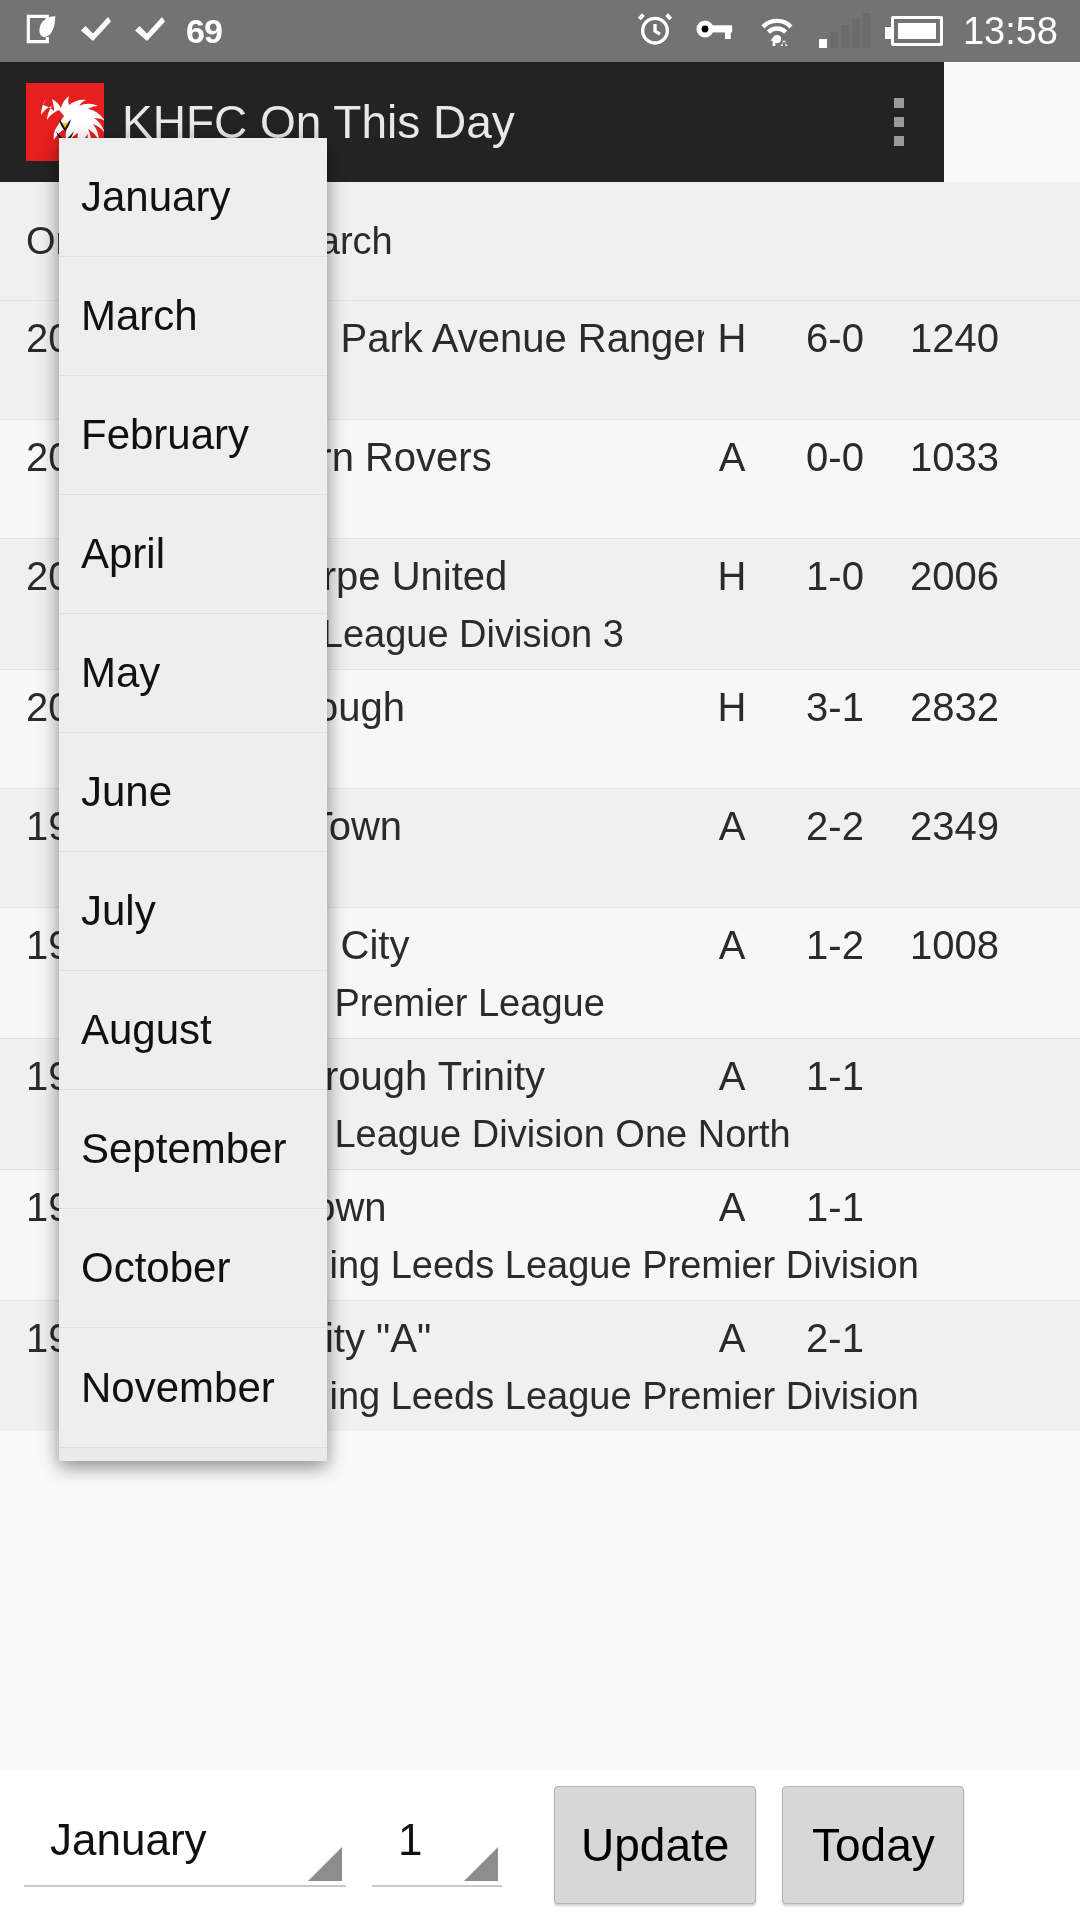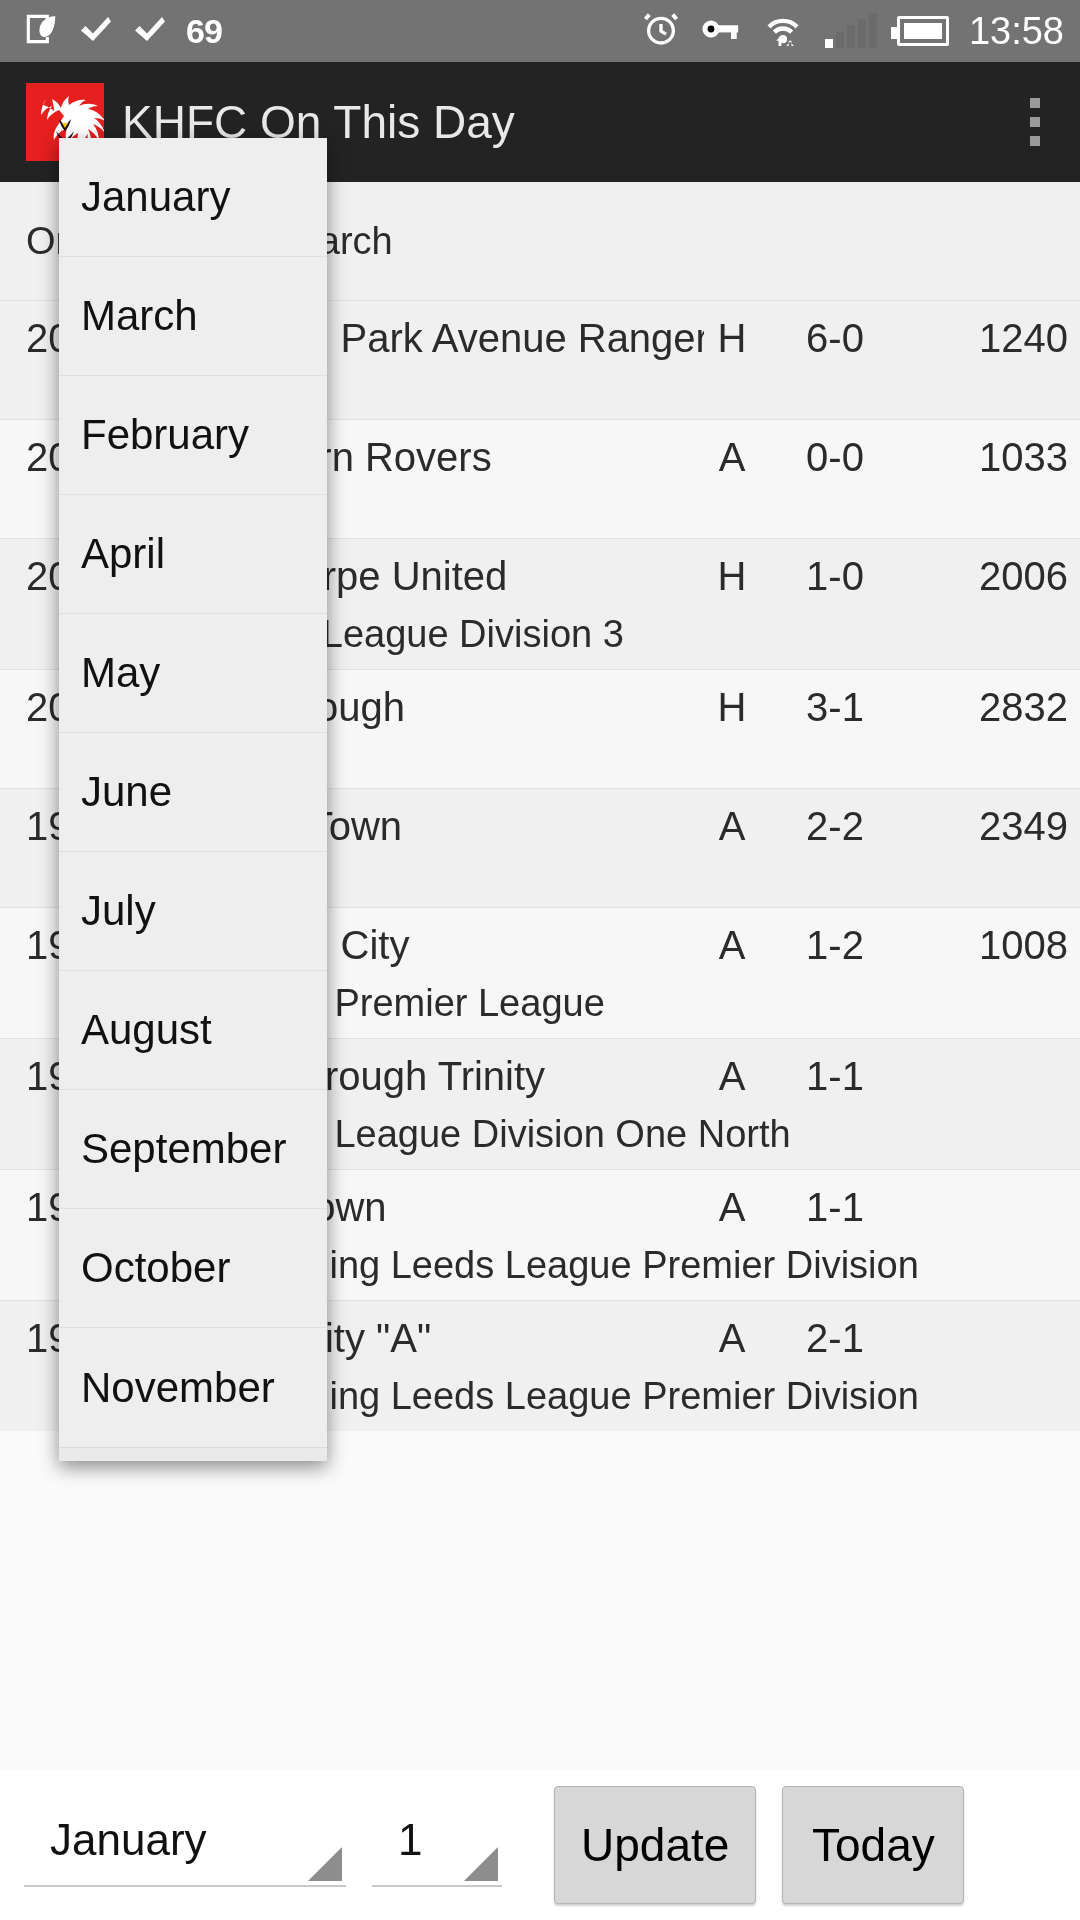--- a/index.html
+++ b/index.html
@@ -3,37 +3,37 @@
 <meta charset="utf-8">
 <style>
   * { margin:0; padding:0; box-sizing:border-box; }
   html,body{ width:1080px; height:1920px; overflow:hidden; background:#fafafa;
              font-family:"Liberation Sans", sans-serif; }
 
   
   .statusbar{ position:absolute; top:0; left:0; width:1080px; height:62px;
               background:#737373; color:#fff; display:flex; align-items:center; }
   .sb-left{ display:flex; align-items:center; gap:18px; padding-left:22px; }
-  .sb-right{ margin-left:auto; display:flex; align-items:center; gap:20px; padding-right:16px; }
+  .sb-right{ margin-left:auto; display:flex; align-items:center; gap:20px; padding-right:22px; }
   .sb-count{ font-size:34px; font-weight:bold; letter-spacing:-1px; }
   .sb-clock{ font-size:38px; letter-spacing:0px; }
   .sig{ display:flex; align-items:flex-end; gap:3px; height:34px; }
   .sig i{ display:block; width:8px; background:#fff; }
   .sig i.b1{ height:9px; }
   .sig i.b2{ height:16px; background:#6b6b6b;}
   .sig i.b3{ height:23px; background:#6b6b6b;}
   .sig i.b4{ height:29px; background:#6b6b6b;}
   .sig i.b5{ height:35px; background:#6b6b6b;}
   .batt{ position:relative; width:52px; height:30px; border:3px solid #fff; border-radius:2px; }
   .batt::after{ content:""; position:absolute; left:-9px; top:8px; width:6px; height:12px;
                 background:#fff; }
   .batt i{ position:absolute; left:4px; top:4px; bottom:4px; right:4px; background:#fff; }
 
   
-  .appbar{ position:absolute; top:62px; left:0; width:1080px; height:120px;
+  .appbar{ position:absolute; top:62px; left:0; width:944px; height:120px;
            background:#232323; display:flex; align-items:center; }
   .logo{ width:78px; height:78px; margin-left:26px; background:#e61f1f;
          position:relative; overflow:hidden; flex:none; }
   .logo svg{ position:absolute; inset:0; }
   .app-title{ color:#e8e8e8; font-size:46px; margin-left:18px; white-space:nowrap; }
   .overflow{ margin-left:auto; margin-right:40px; display:flex; flex-direction:column; gap:9px; }
   .overflow span{ display:block; width:10px; height:10px; background:#9a9a9a; }
 
   
   .content{ position:absolute; top:182px; left:0; width:1080px; bottom:150px;
@@ -42,21 +42,21 @@
             background:#f0f0f0; }
   .hdr-row .hdr-text{ font-size:38px; color:#2b2b2b; }
   .match{ position:relative; border-top:1px solid #e2e2e2; padding:0 0 0 26px; }
   .match.even{ background:#f0f0f0; }
   .match.odd{ background:#f7f7f7; }
   .mrow{ display:flex; align-items:center; height:74px; }
   .m-year{ width:150px; font-size:40px; color:#2b2b2b; flex:none; }
   .m-opp{ flex:1; font-size:40px; color:#2b2b2b; white-space:nowrap; overflow:hidden; }
   .m-ha{ width:56px; font-size:40px; color:#2b2b2b; text-align:center; flex:none; }
   .m-score{ width:150px; font-size:40px; color:#2b2b2b; text-align:center; flex:none; }
-  .m-att{ width:170px; font-size:40px; color:#2b2b2b; text-align:right; flex:none;
+  .m-att{ width:170px; font-size:40px; color:#2b2b2b; text-align:left; flex:none;
           padding-right:12px; }
   .m-comp{ font-size:38px; color:#2b2b2b; height:56px; padding-left:150px;
            white-space:nowrap; overflow:hidden; }
   .m-comp.empty{ height:44px; }
 
   
   .bottombar{ position:absolute; left:0; bottom:0; width:1080px; height:150px;
               background:#fff; display:flex; align-items:center; padding:0 24px; gap:26px; }
   .spinner{ position:relative; border-bottom:2px solid #c9c9c9; height:84px;
             display:flex; align-items:center; }

